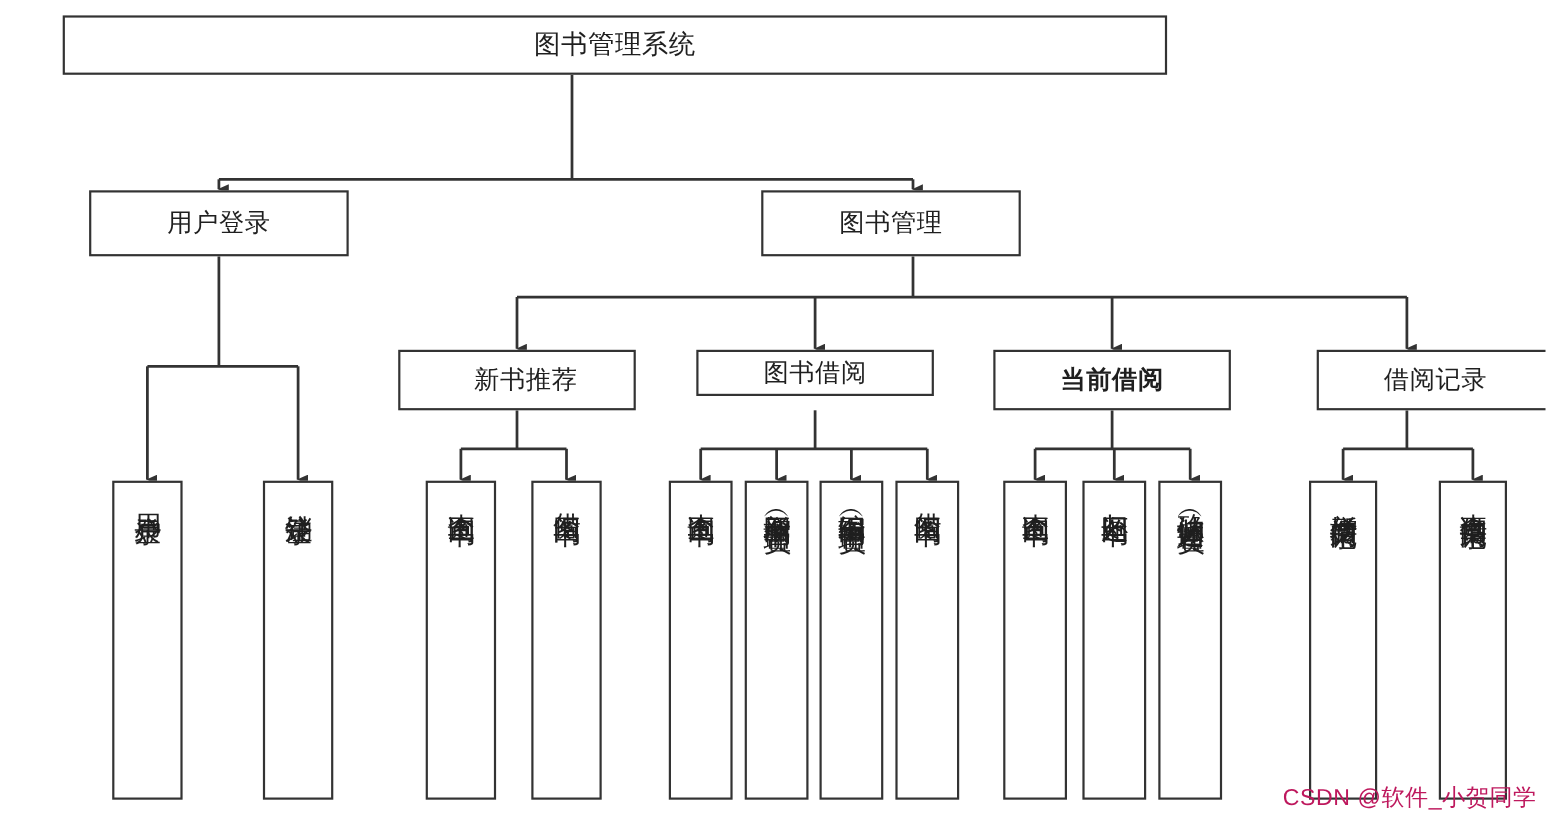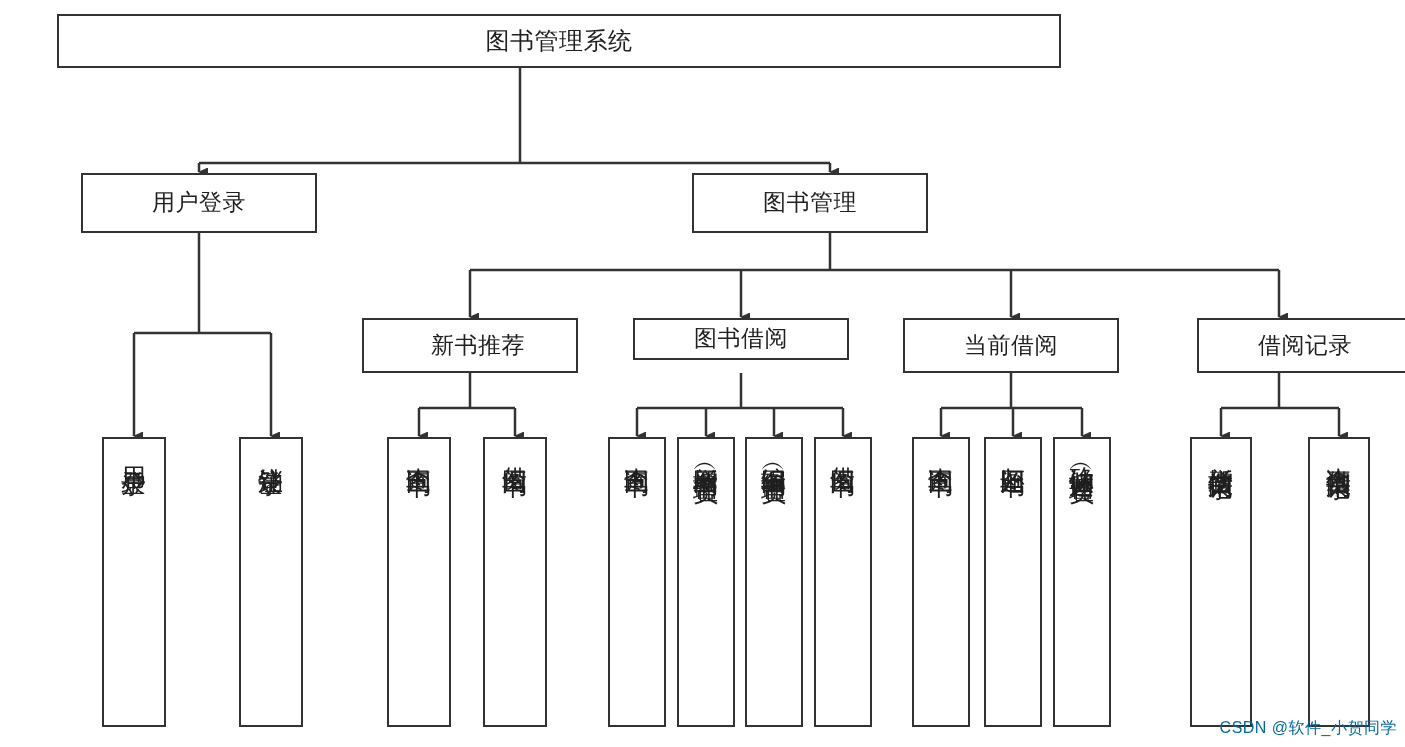--- a/index.html
+++ b/index.html
@@ -61,22 +61,22 @@
     font-size: 25px;
     line-height: 1.12;
     letter-spacing: 2px;
     height: auto;
     max-height: 272px;
   }
   .watermark {
     position: absolute;
     right: 8px;
     bottom: 8px;
-    font-size: 16px;
-    color: #0369a1;
+    font-size: 21px;
+    color: #be185d;
     white-space: nowrap;
     letter-spacing: 0.5px;
   }
 </style>
 </head>
 <body>
 
 <div id="diagram-root">
   <svg class="connectors" viewBox="0 0 1405 747">
     <defs>
@@ -129,21 +129,21 @@
       </div>
       <div class="node horizontal" style="left: 692px; top: 173px; width: 236px; height: 60px;">
         <span class="node-label">图书管理</span>
       </div>
       <div class="node horizontal" style="left: 362px; top: 318px; width: 216px; height: 55px; padding-left: 16px;">
         <span class="node-label">新书推荐</span>
       </div>
       <div class="node horizontal" style="left: 633px; top: 318px; width: 216px; height: 42px;">
         <span class="node-label">图书借阅</span>
       </div>
-      <div class="node horizontal" style="left: 903px; top: 318px; width: 216px; height: 55px;">
+      <div class="node horizontal" style="left: 903px; top: 318px; width: 216px; height: 55px; font-weight: bold;">
         <span class="node-label">当前借阅</span>
       </div>
       <div class="node horizontal" style="left: 1197px; top: 318px; width: 216px; height: 55px;">
         <span class="node-label">借阅记录</span>
       </div>
       <div class="node vertical" style="left: 102px; top: 437px; width: 64px; height: 290px;">
         <span class="node-label">用户登录</span>
       </div>
       <div class="node vertical" style="left: 239px; top: 437px; width: 64px; height: 290px;">
         <span class="node-label">注销登录</span>

